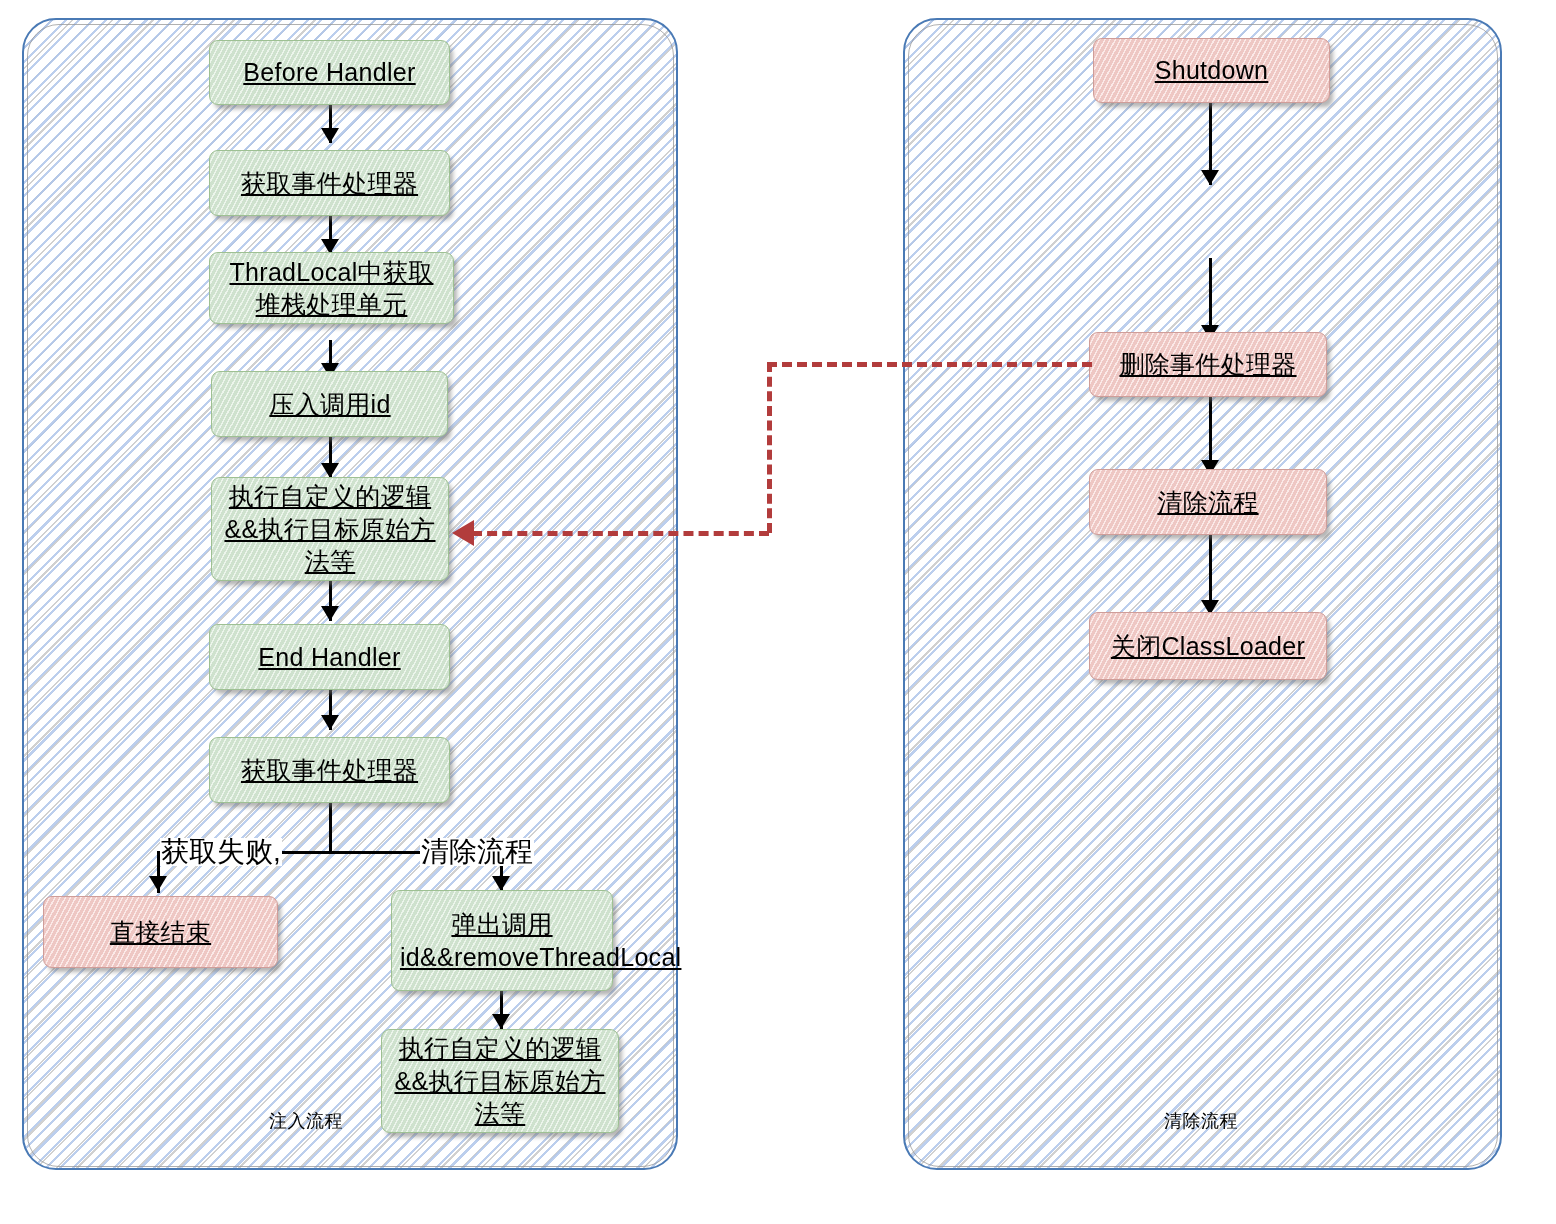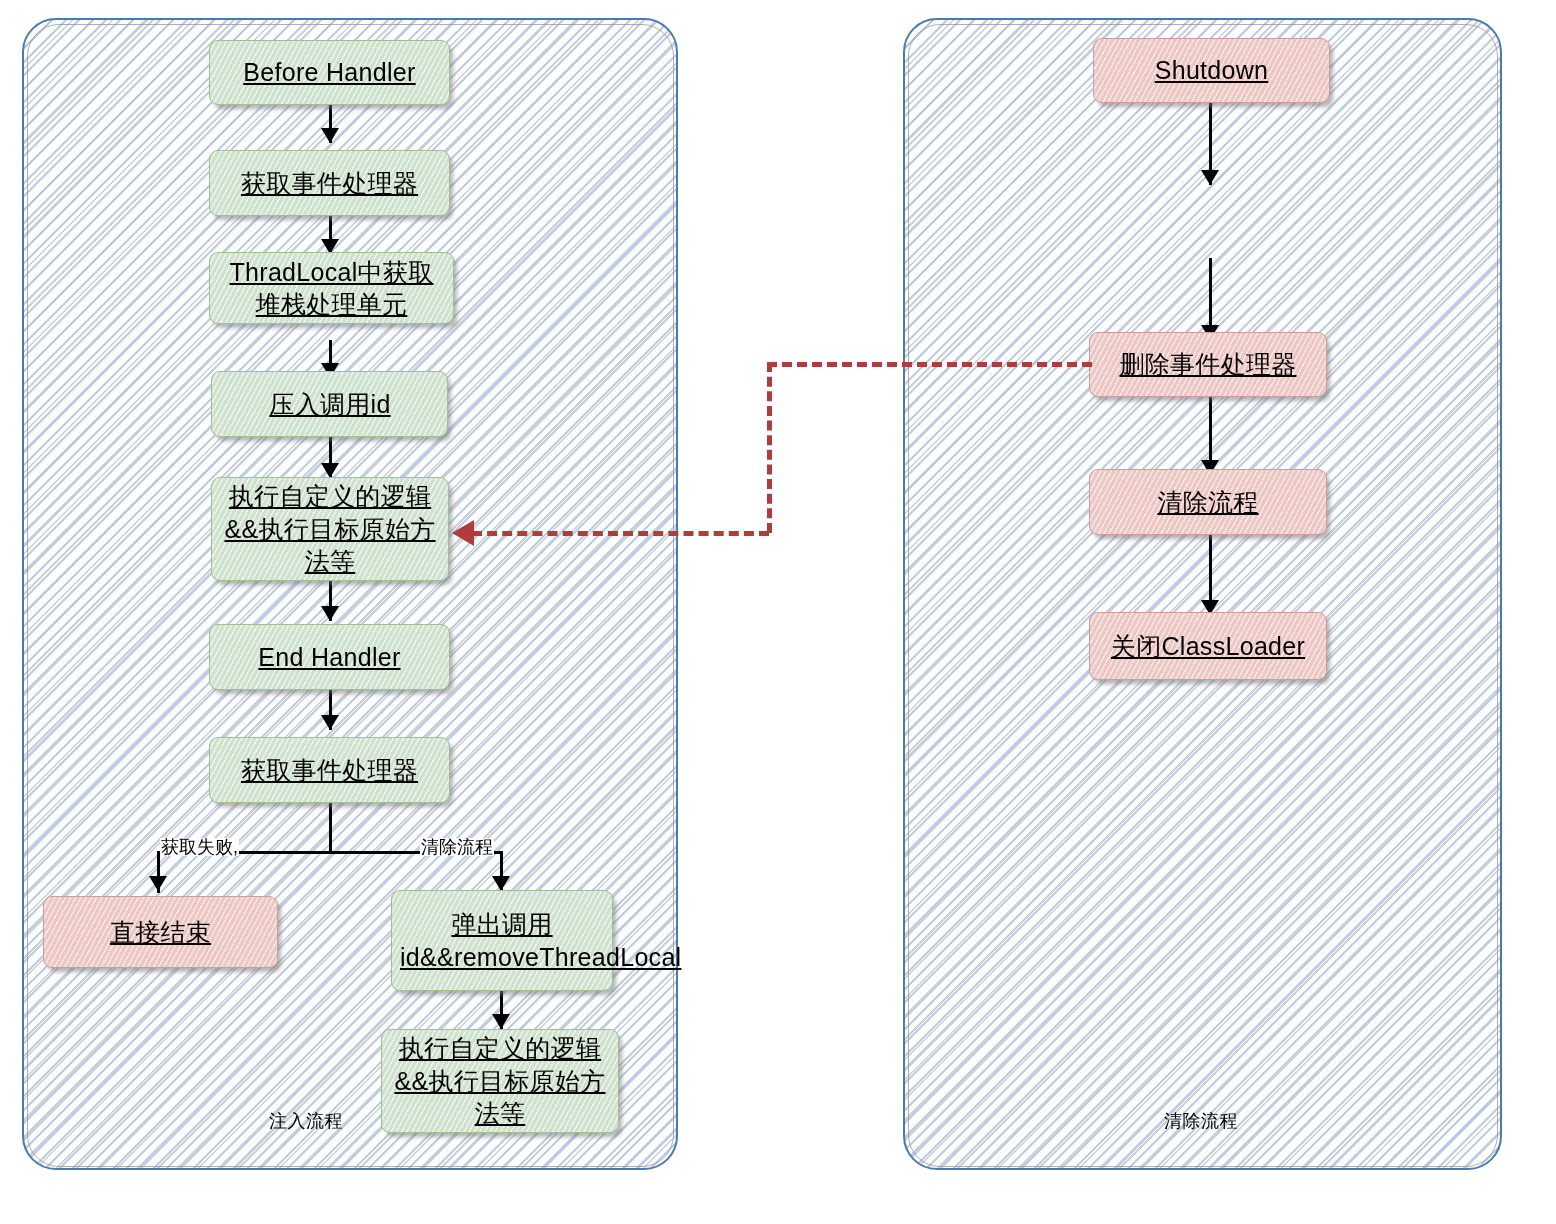--- a/index.html
+++ b/index.html
@@ -103,21 +103,21 @@
   }
   .arrowdown{
     position:absolute;
     width:0;height:0;
     border-left:9px solid transparent;
     border-right:9px solid transparent;
     border-top:15px solid #000000;
   }
   .edge-label{
     position:absolute;
-    font-size:18px;
+    font-size:28px;
     color:#000000;
     background:#ffffff;
     white-space:nowrap;
     padding:0 1px;
     line-height:1;
   }
 
   
   .dash-h{
     position:absolute;

